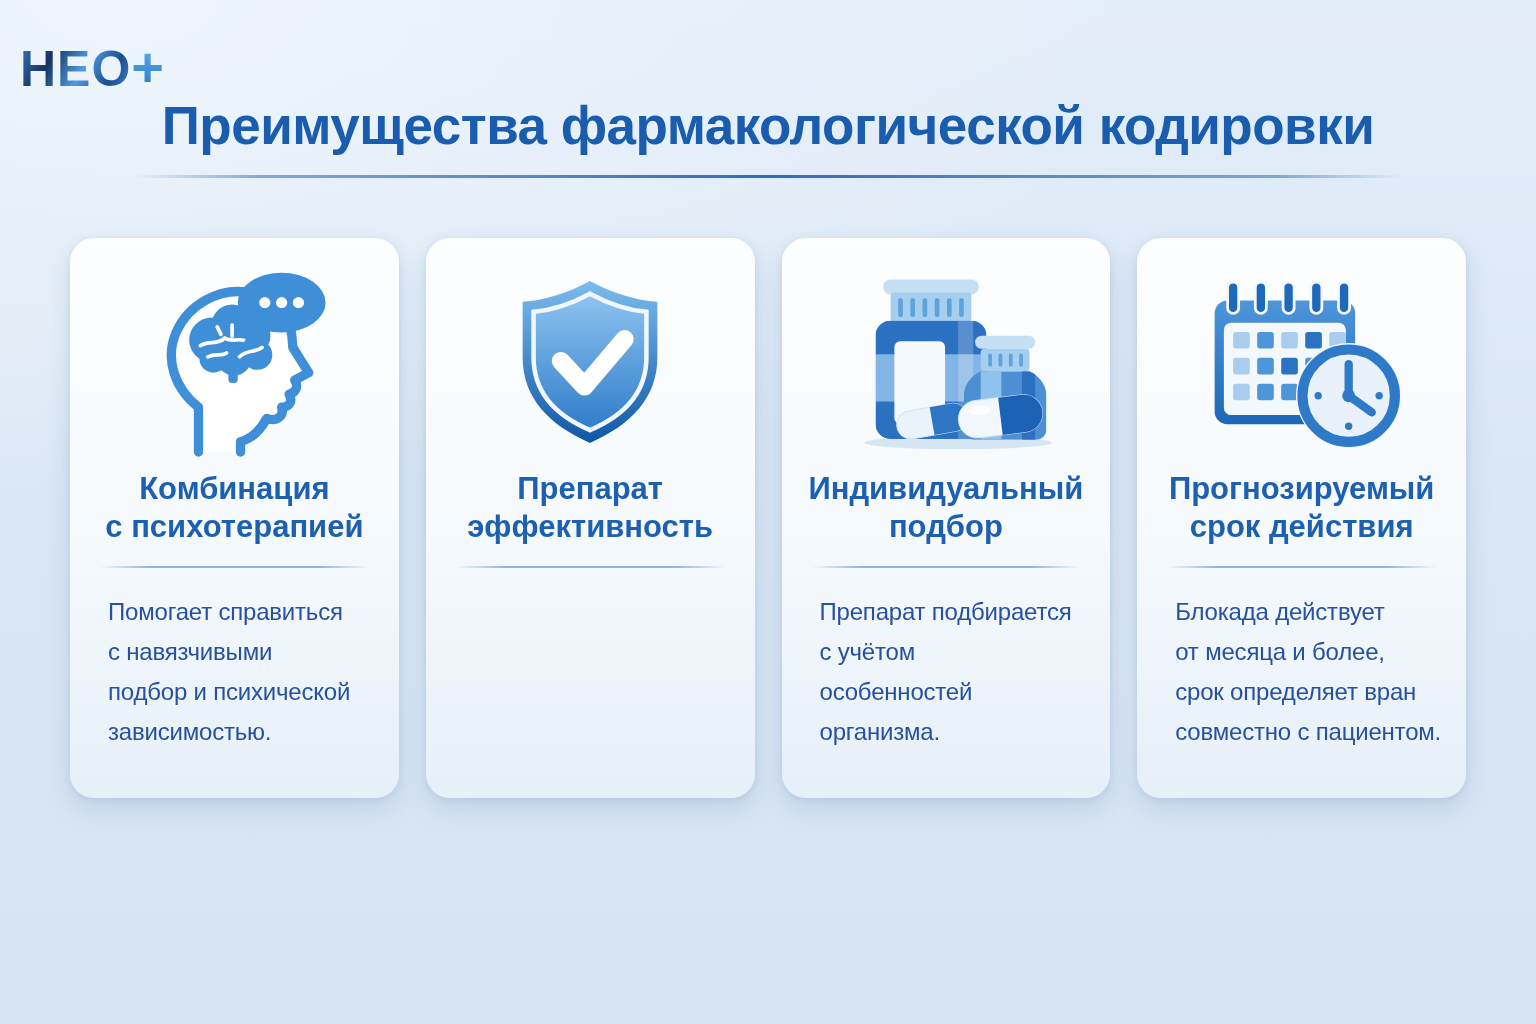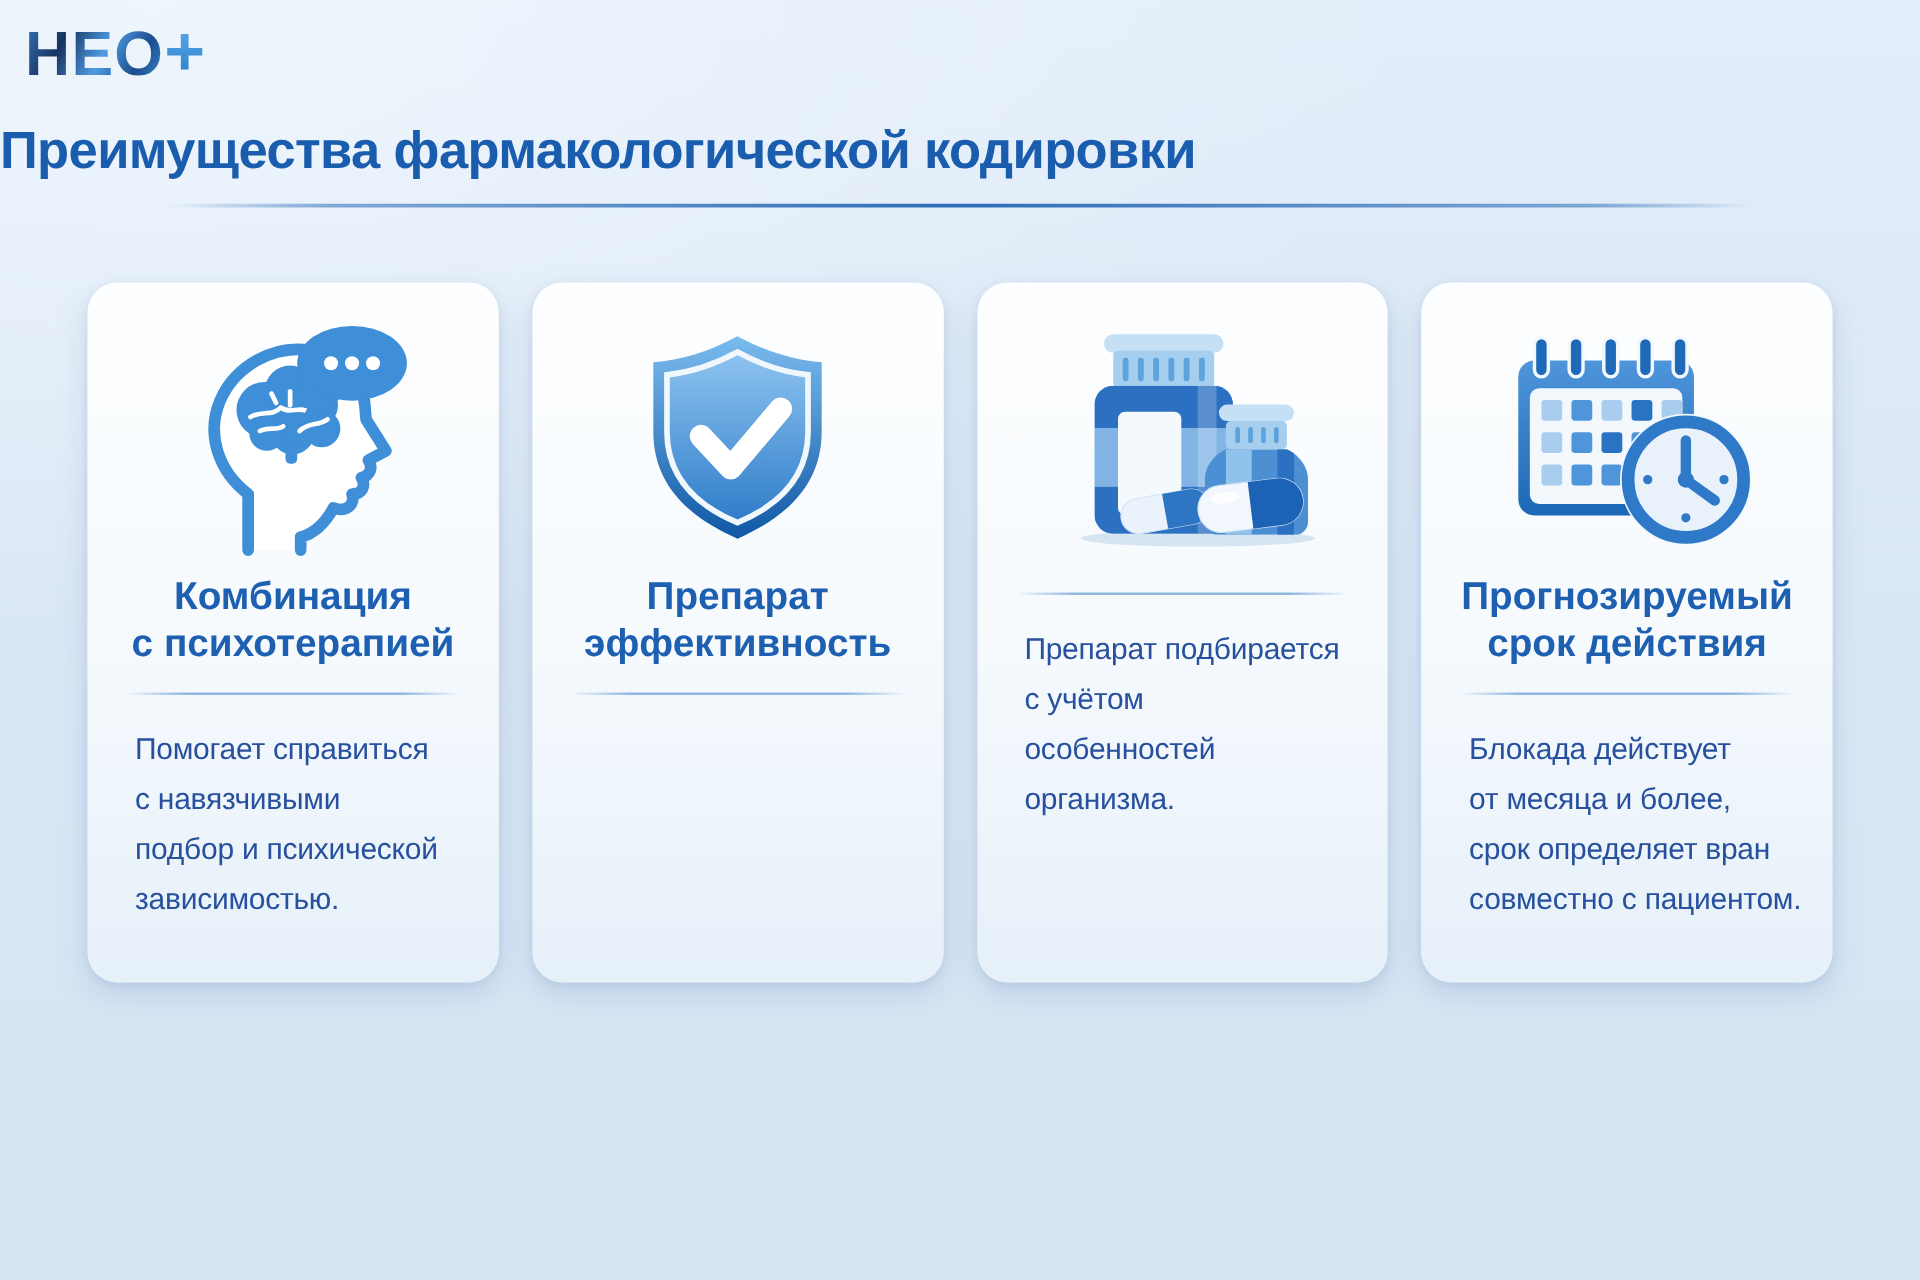--- a/index.html
+++ b/index.html
@@ -4,36 +4,36 @@
 <style>
   * { margin:0; padding:0; box-sizing:border-box; }
   html,body { width:1536px; height:1024px; overflow:hidden; }
   body {
     font-family:"Liberation Sans", sans-serif;
     background:
       radial-gradient(120% 90% at 8% 0%, #eef5fc 0%, rgba(238,245,252,0) 55%),
       linear-gradient(180deg, #e3eefa 0%, #dae7f5 45%, #d6e4f3 100%);
     position:relative;
   }
-  .logo { position:absolute; left:20px; top:8px; font-weight:800; letter-spacing:1px; }
+  .logo { position:absolute; left:20px; top:34px; font-weight:800; letter-spacing:1px; }
   .logo-main {
     font-size:50px;
     background:linear-gradient(118deg,#3a79c0 0%,#16335f 28%,#4f9ce4 55%,#1c4d8d 78%,#3f8ed8 100%);
     -webkit-background-clip:text; background-clip:text;
     color:transparent; -webkit-text-fill-color:transparent;
   }
   .logo-plus {
     font-size:56px;
     background:linear-gradient(180deg,#6ab4ee 0%,#1e76c6 100%);
     -webkit-background-clip:text; background-clip:text;
     color:transparent; -webkit-text-fill-color:transparent;
   }
   .title {
-    padding-top:96px; 
-    font-size:42px; line-height:1.12; font-weight:700;
+    padding-top:96px; text-align:center;
+    font-size:53px; line-height:1.12; font-weight:700;
     color:#1a5cad; letter-spacing:-0.5px;
   }
   .title-divider {
     width:1268px; height:3px; margin:20px auto 0; border-radius:2px;
     background:linear-gradient(90deg, rgba(46,109,184,0) 0%, rgba(46,109,184,.55) 10%,
                #2e6db8 50%, rgba(46,109,184,.55) 90%, rgba(46,109,184,0) 100%);
   }
   .cards { display:flex; gap:27px; padding:0 70px; margin-top:60px; }
   .card {
     flex:1; height:560px; border-radius:24px;
@@ -180,20 +180,22 @@
           <rect x="62" y="146" width="76" height="30" rx="15" fill="#eaf3fb" stroke="#d3e5f4" stroke-width="1"></rect>
           <path d="M100,146 h23 a15,15 0 0 1 0,30 h-23 z" fill="#2e76c4"></path>
         </g>
         <g transform="rotate(-7 172 156)">
           <rect x="128" y="136" width="90" height="40" rx="20" fill="#f1f7fc" stroke="#d3e5f4" stroke-width="1"></rect>
           <path d="M173,136 h25 a20,20 0 0 1 0,40 h-25 z" fill="#1d63b5"></path>
           <ellipse cx="152" cy="147" rx="12" ry="5" fill="#ffffff" opacity="0.8"></ellipse>
         </g>
       </svg>
     </div>
+    <h2 class="card-title">Индивидуальный
+подбор</h2>
     <div class="card-divider"></div>
     <p class="card-body">Препарат подбирается
 с учётом
 особенностей организма.</p>
   </section>
 
   <section class="card">
     <div class="icon-wrap">
       <svg width="208" height="185" viewBox="0 0 225 200" aria-hidden="true">
         <defs>

